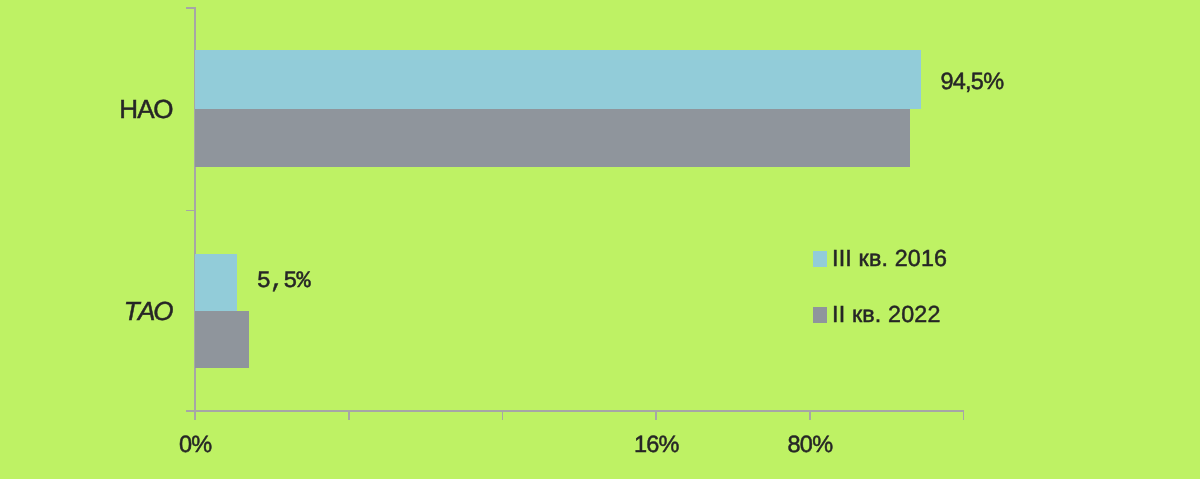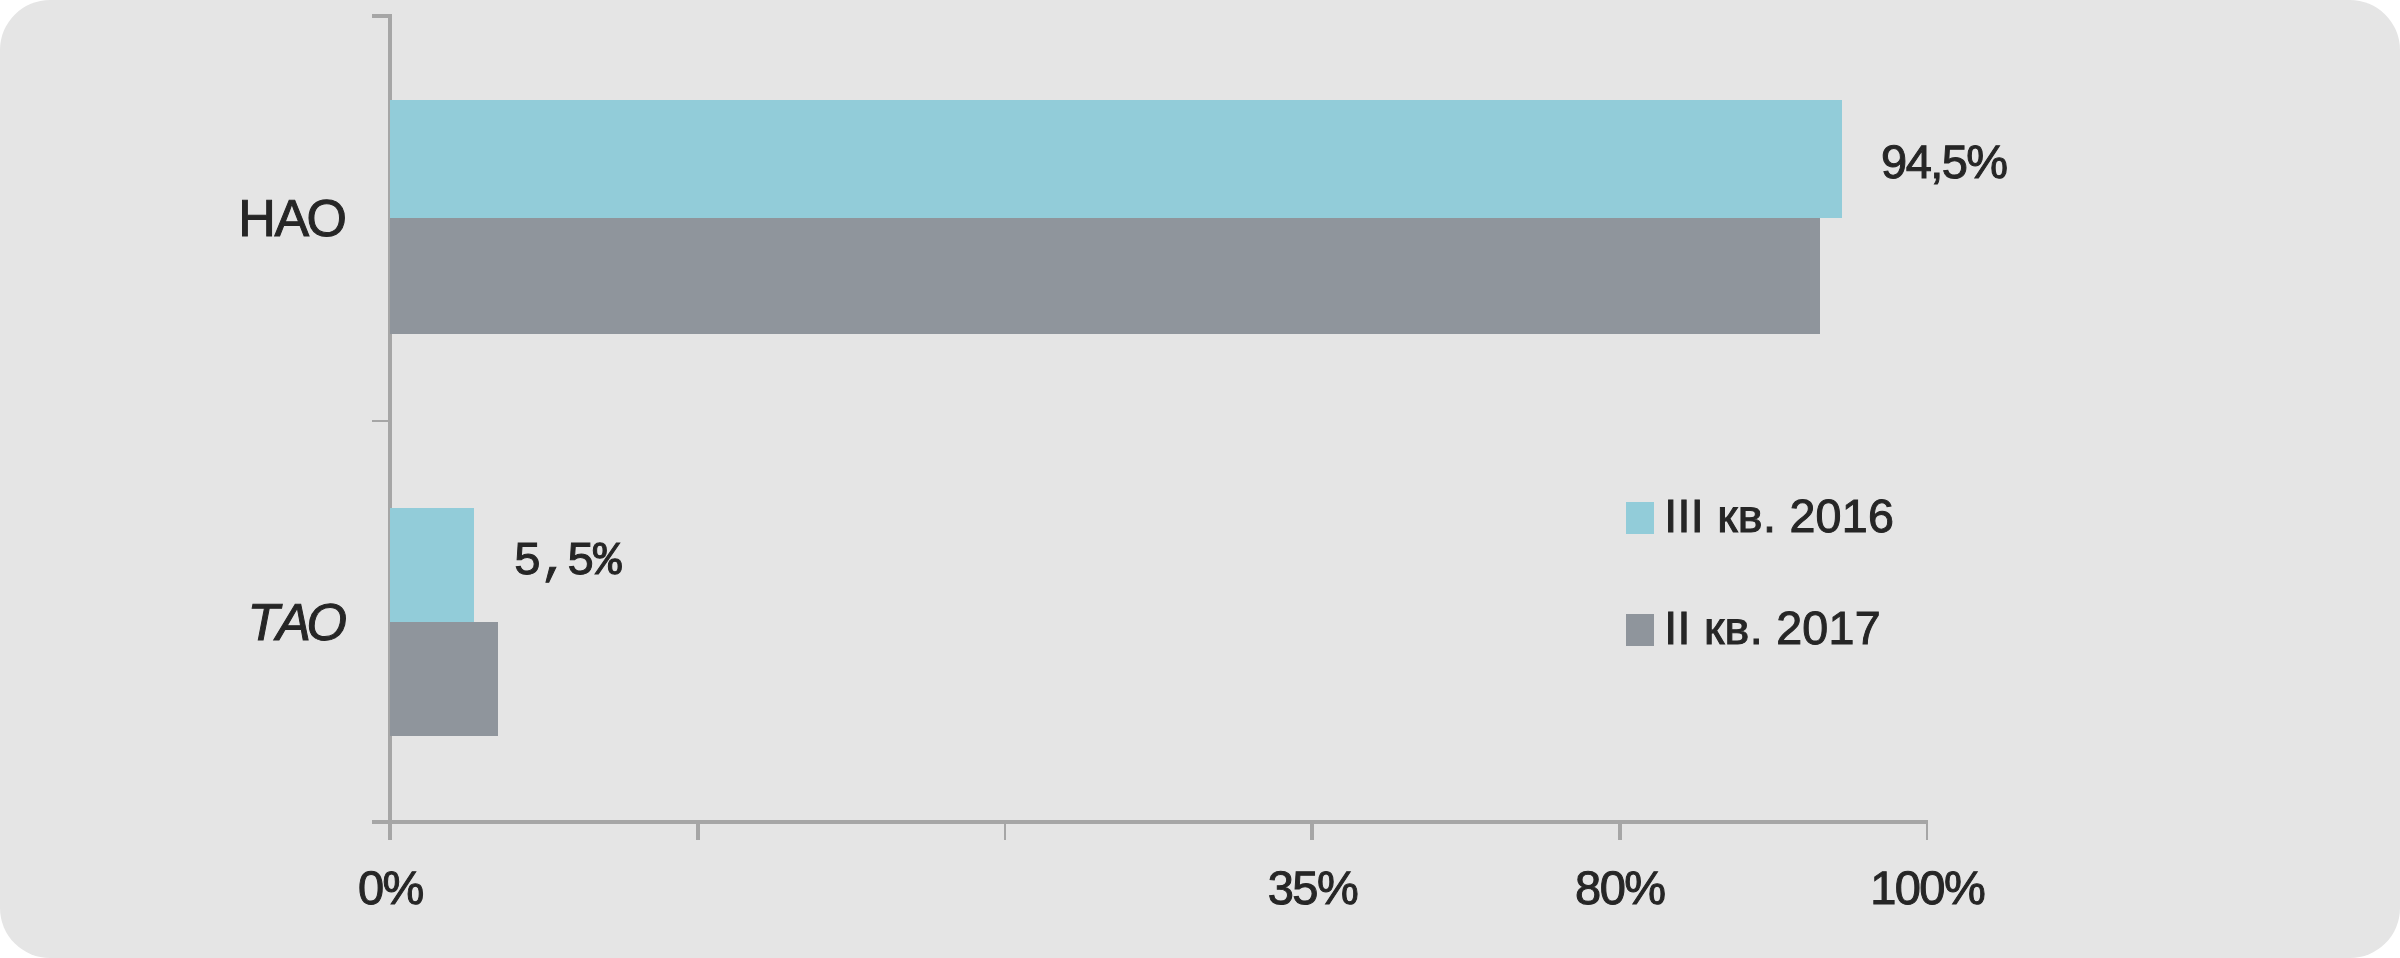--- a/index.html
+++ b/index.html
@@ -1,20 +1,20 @@
 <!DOCTYPE html>
 <html><head>
 <meta charset="utf-8">
 <style>
   html,body{margin:0;padding:0;background:#ffffff;}
   body{width:1200px;height:479px;overflow:hidden;
        font-family:"Liberation Sans",sans-serif;
        -webkit-font-smoothing:antialiased;
        text-rendering:geometricPrecision;}
-  #chart{position:relative;width:1200px;height:479px;background:#e5e5e5;border-radius:25px;}
+  #chart{position:relative;width:1200px;height:479px;background:#bef264;}
 
   .axis-line{position:absolute;background:#a6a6a6;}
   .tick{position:absolute;background:#a6a6a6;}
 
   
   #y-axis{left:194.3px;top:7.3px;width:1.8px;height:404.5px;}
   #x-axis{left:194.3px;top:410px;width:770.2px;height:1.8px;}
   #ytick0{left:186.9px;top:7.3px;width:8.3px;height:1.8px;}
   #ytick1{left:186.9px;top:209.5px;width:8.3px;height:1.8px;}
   #ytick2{left:186.9px;top:410px;width:8.3px;height:1.8px;}
@@ -75,26 +75,25 @@
   <div class="bar" id="bar-s0-c1" style="left: 195.2px; top: 253.6px; width: 42.262px; height: 57.2px; background: rgb(146, 204, 217);"></div>
   <div class="bar" id="bar-s1-c1" style="left: 195.2px; top: 310.8px; width: 53.788px; height: 57.2px; background: rgb(143, 149, 156);"></div>
 
   <div class="value-label" id="vlabel0" style="left: 940.538px; top: 69.9px;">94,5%</div>
   <div class="value-label" id="vlabel1" style="left: 256.662px; top: 270.2px; font-family: Liberation Mono, monospace;">5,5%</div>
 
   <div class="cat-label" id="cat0" style="right: 1027.2px; top: 98.3px;">НАО</div>
   <div class="cat-label" id="cat1" style="right: 1027.2px; top: 299.5px; font-style: italic;">ТАО</div>
 
   <div class="xtick-label" id="xlab0" style="left: 135.2px; top: 433px; width: 120px;">0%</div>
-  <div class="xtick-label" id="xlab3" style="left: 596.24px; top: 433px; width: 120px;">35%</div>
+  <div class="xtick-label" id="xlab3" style="left: 596.24px; top: 433px; width: 120px;">16%</div>
   <div class="xtick-label" id="xlab4" style="left: 749.92px; top: 433px; width: 120px;">80%</div>
-  <div class="xtick-label" id="xlab5" style="left: 903.6px; top: 433px; width: 120px;">100%</div>
 
   <div class="legend-item" id="legend0" style="left: 812.6px; top: 250.6px;">
     <span class="legend-swatch" style="background: rgb(146, 204, 217);"></span>
     <span class="legend-text">III кв. 2016</span>
   </div>
   <div class="legend-item" id="legend1" style="left: 812.6px; top: 306.6px;">
     <span class="legend-swatch" style="background: rgb(143, 149, 156);"></span>
-    <span class="legend-text">II кв. 2017</span>
+    <span class="legend-text">II кв. 2022</span>
   </div>
 
 </div>
 
 </body></html>

